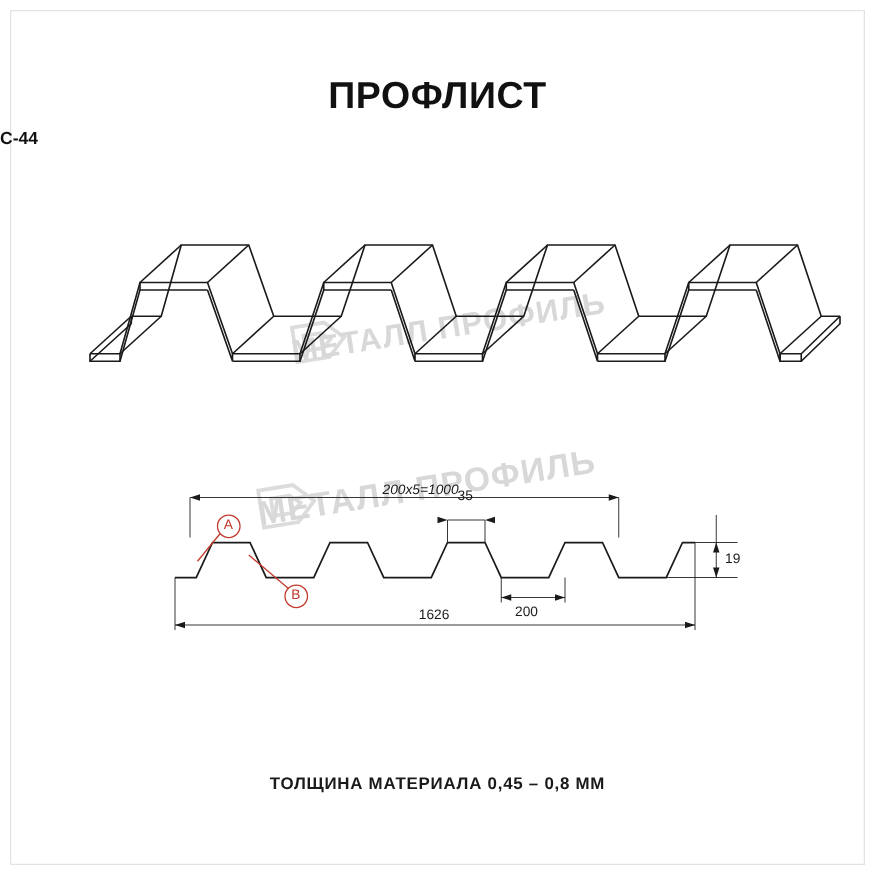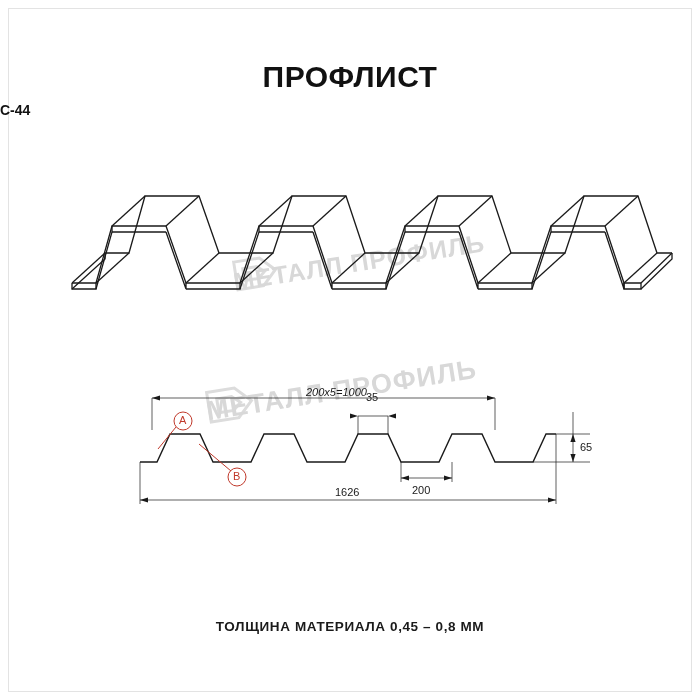--- a/index.html
+++ b/index.html
@@ -236,21 +236,21 @@
     <g stroke="#c0392b" stroke-width="1" fill="none">
       <circle cx="183" cy="421" r="9"></circle>
       <path d="M176,427 L158,449"></path>
       <circle cx="237" cy="477" r="9"></circle>
       <path d="M231,471 L199,444"></path>
     </g>
   </svg>
 
   <div class="dim-text" style="left:306px; top:386px;font-style:italic;">200x5=1000</div>
   <div class="dim-text" style="left:366px; top:391px;">35</div>
-  <div class="dim-text" style="left:580px; top:441px;">65</div>
+  <div class="dim-text" style="left:580px; top:441px;">19</div>
   <div class="dim-text" style="left:335px; top:486px;">1626</div>
   <div class="dim-text" style="left:412px; top:484px;">200</div>
 
   <div class="callout-text" style="left:179px; top:414px;">A</div>
   <div class="callout-text" style="left:233px; top:470px;">B</div>
 
   <div class="footer-note">ТОЛЩИНА МАТЕРИАЛА 0,45 – 0,8 ММ</div>
 
 </div>
 

